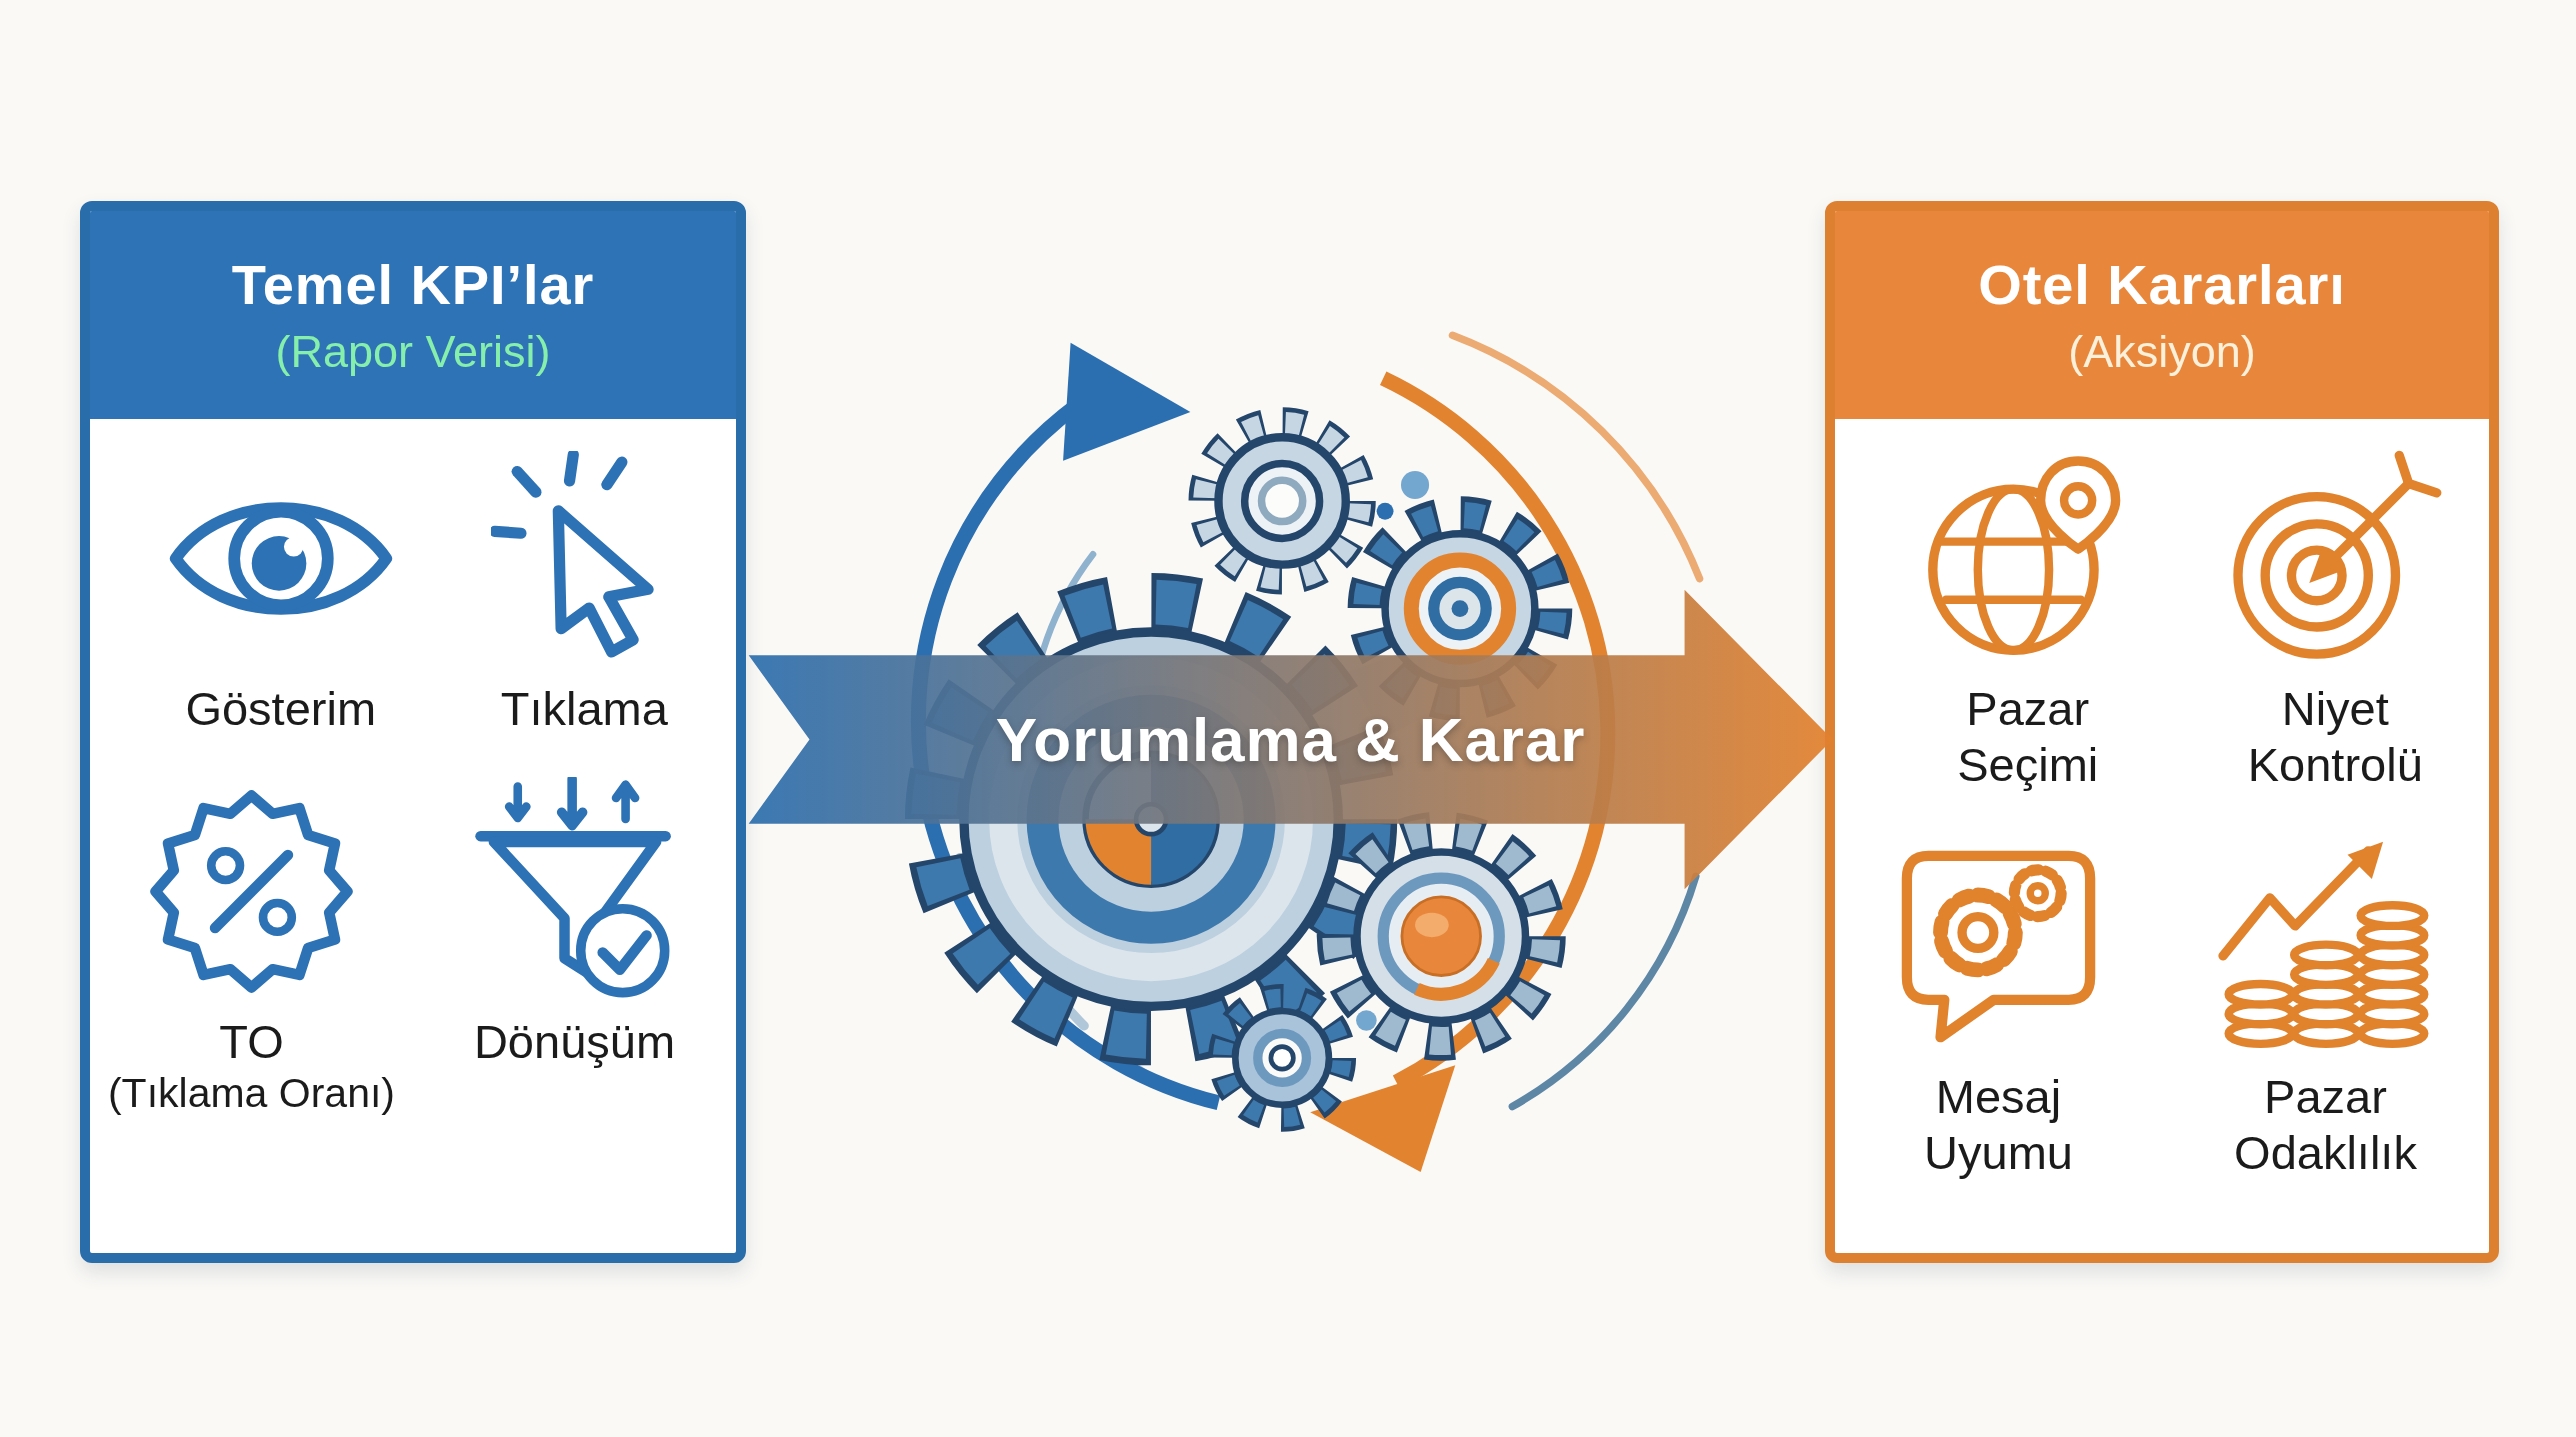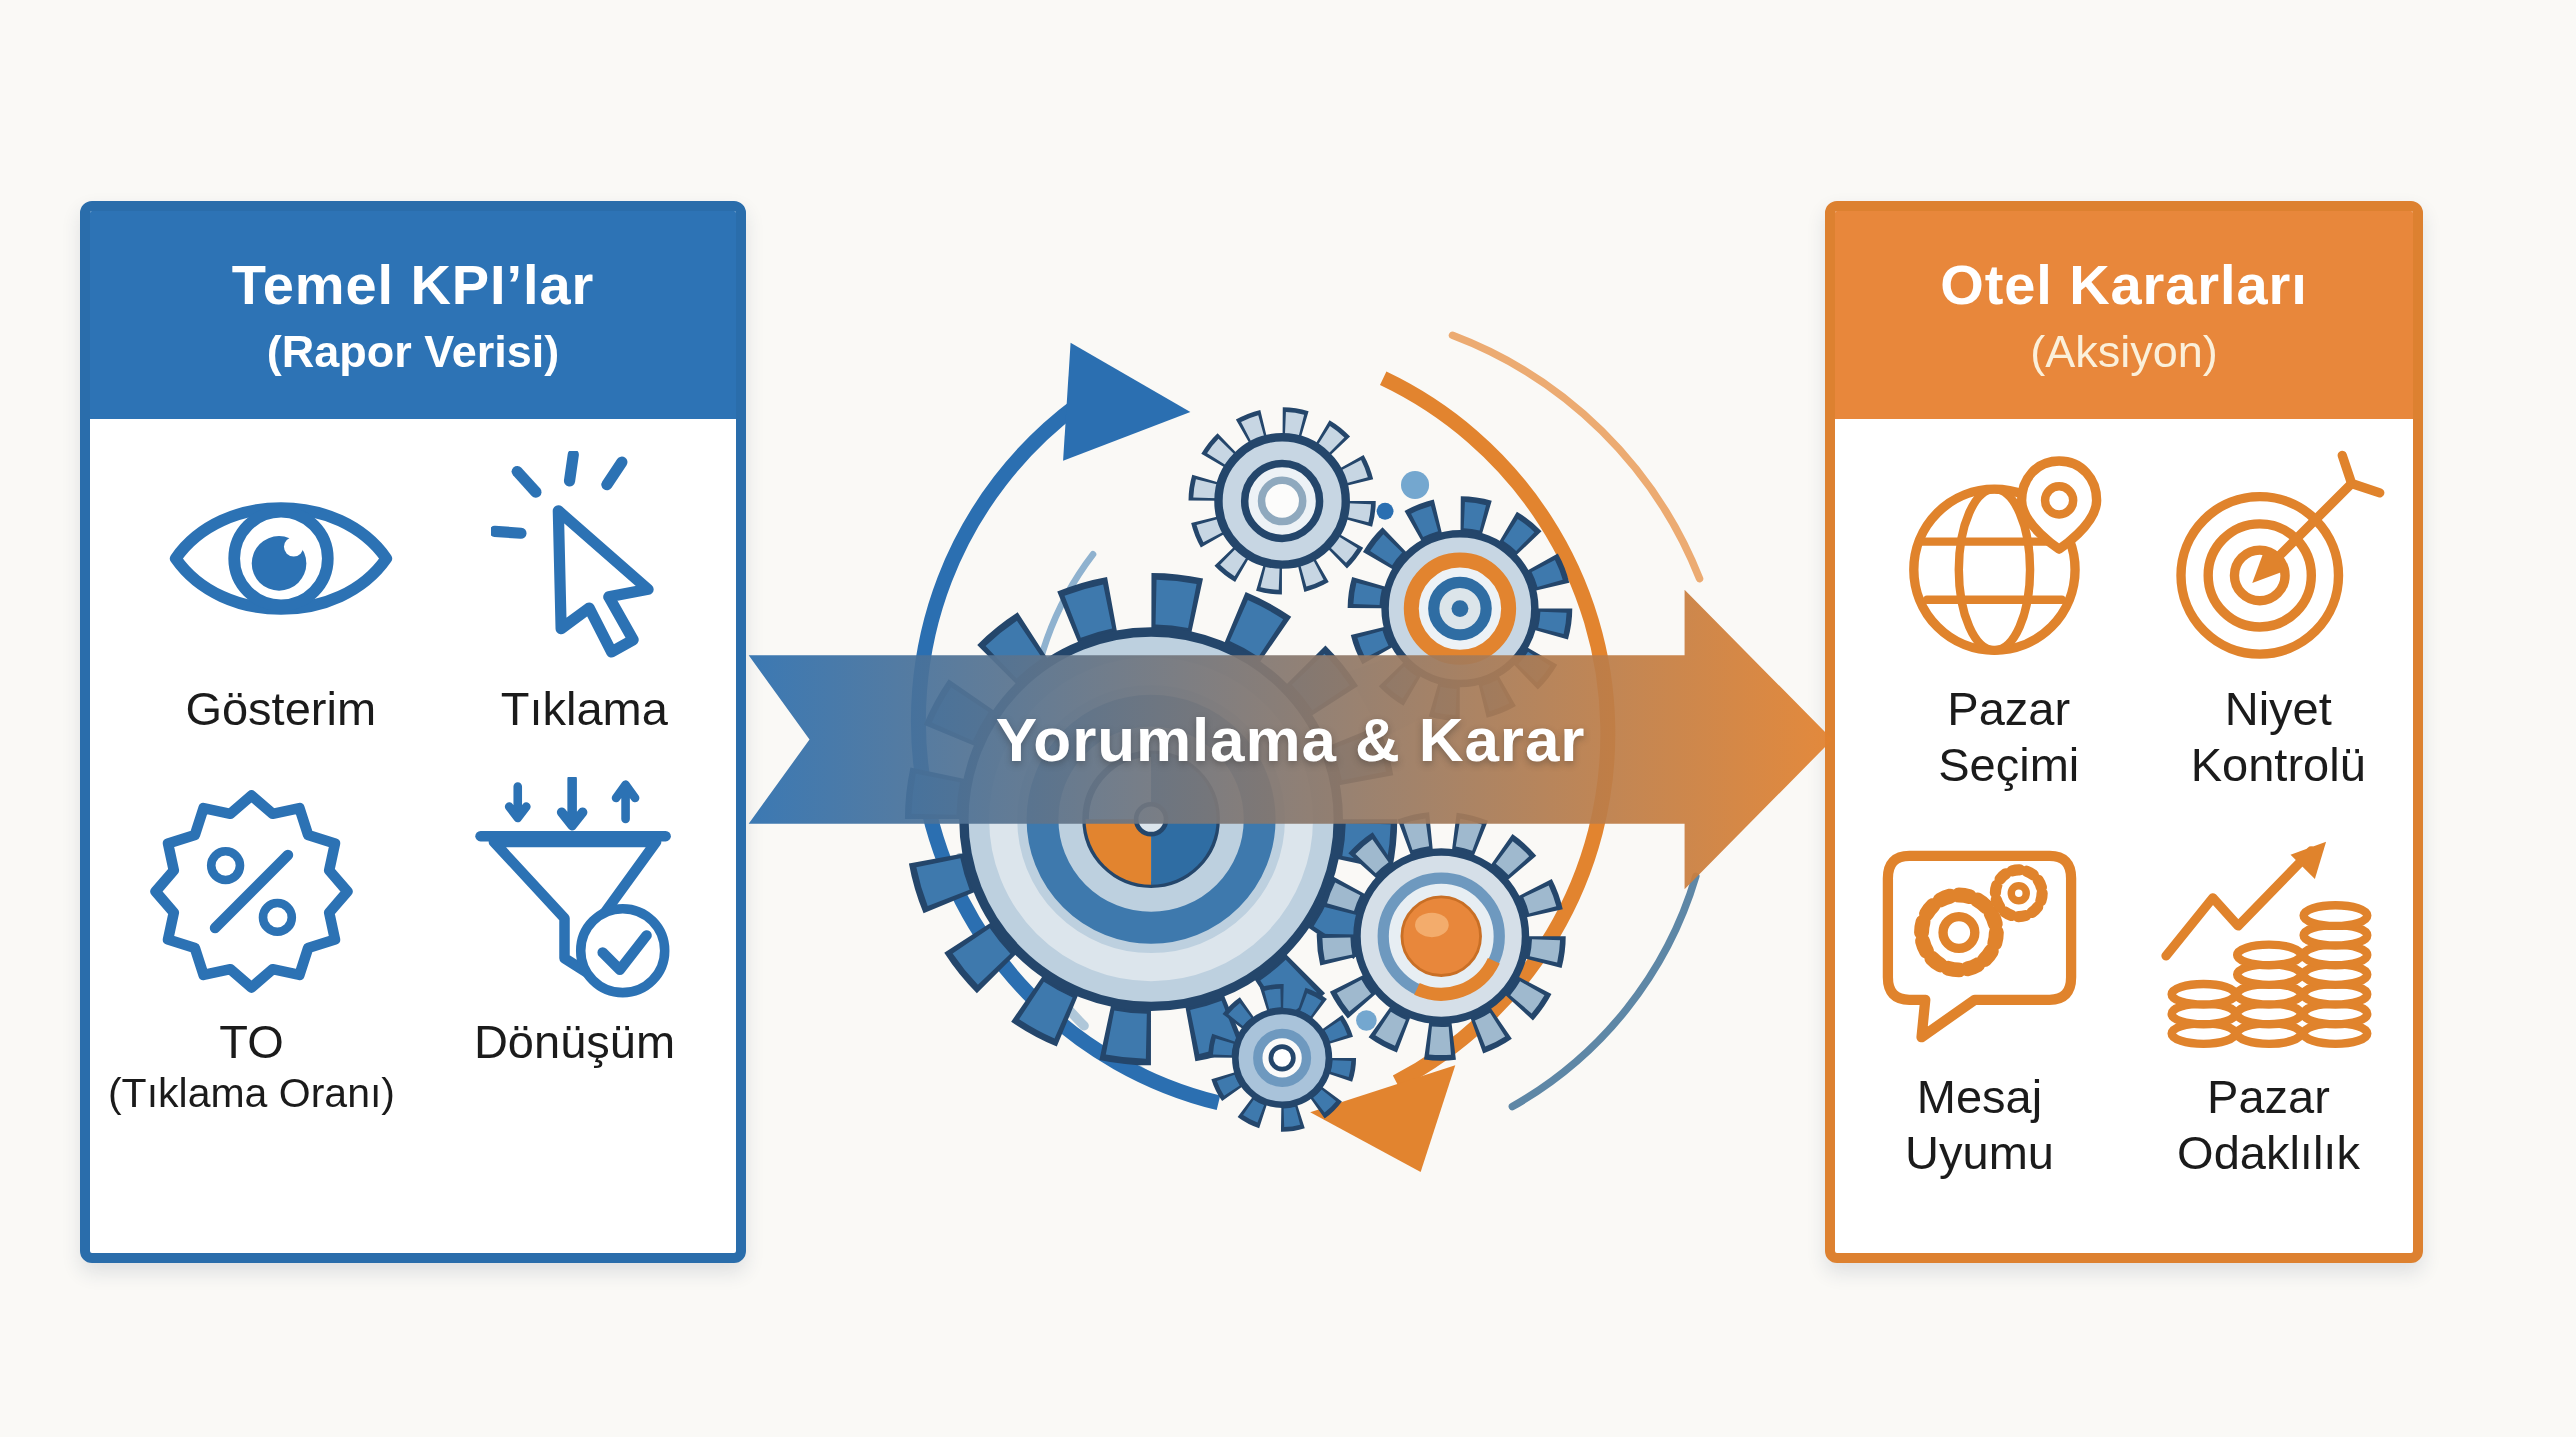--- a/index.html
+++ b/index.html
@@ -4,27 +4,27 @@
 <style>
   html,body{margin:0;padding:0;background:#FAF9F6;}
   .canvas{position:relative;width:2576px;height:1438px;background:#FAF9F6;overflow:hidden;
           font-family:"Liberation Sans", sans-serif;}
 
   
   .panel{position:absolute;top:201px;height:1062px;border-radius:12px;background:#FFFFFF;
          overflow:hidden;box-sizing:border-box;z-index:2;
          box-shadow:0 9.4px 19px rgba(30,50,80,.12);}
   .panel.left{left:80px;width:666px;border:10.3px solid #2A6DAB;}
-  .panel.right{left:1825px;width:598px;border:10.3px solid #DD8130;}
+  .panel.right{left:1825px;width:674px;border:10.3px solid #DD8130;}
   .panel-header{height:208px;display:flex;flex-direction:column;align-items:center;justify-content:center;}
   .panel.left  .panel-header{background:#2D73B5;}
   .panel.right .panel-header{background:#E8873B;}
   .panel-title{font-size:56px;font-weight:bold;color:#FFFFFF;letter-spacing:0.9px;}
   .panel-subtitle{font-size:45px;font-weight:normal;margin-top:9.4px;}
-  .panel.left  .panel-subtitle{color:#ffffff;font-weight:bold;}
+  .panel.left  .panel-subtitle{color:#86efac;}
   .panel.right .panel-subtitle{color:#FBF0DA;}
 
   .panel-row{display:flex;}
   .row1{margin-top:28px;padding-left:39px;}
   .row2{margin-top:43px;}
   .panel-cell{flex:1;display:flex;flex-direction:column;align-items:center;}
   .icon-box{height:223px;display:flex;align-items:center;justify-content:center;}
   .lbl{margin-top:11.2px;text-align:center;color:#1B1B1B;}
   .lbl span{display:block;font-size:47px;line-height:1.18;}
   .lbl span.small{font-size:41px;}

